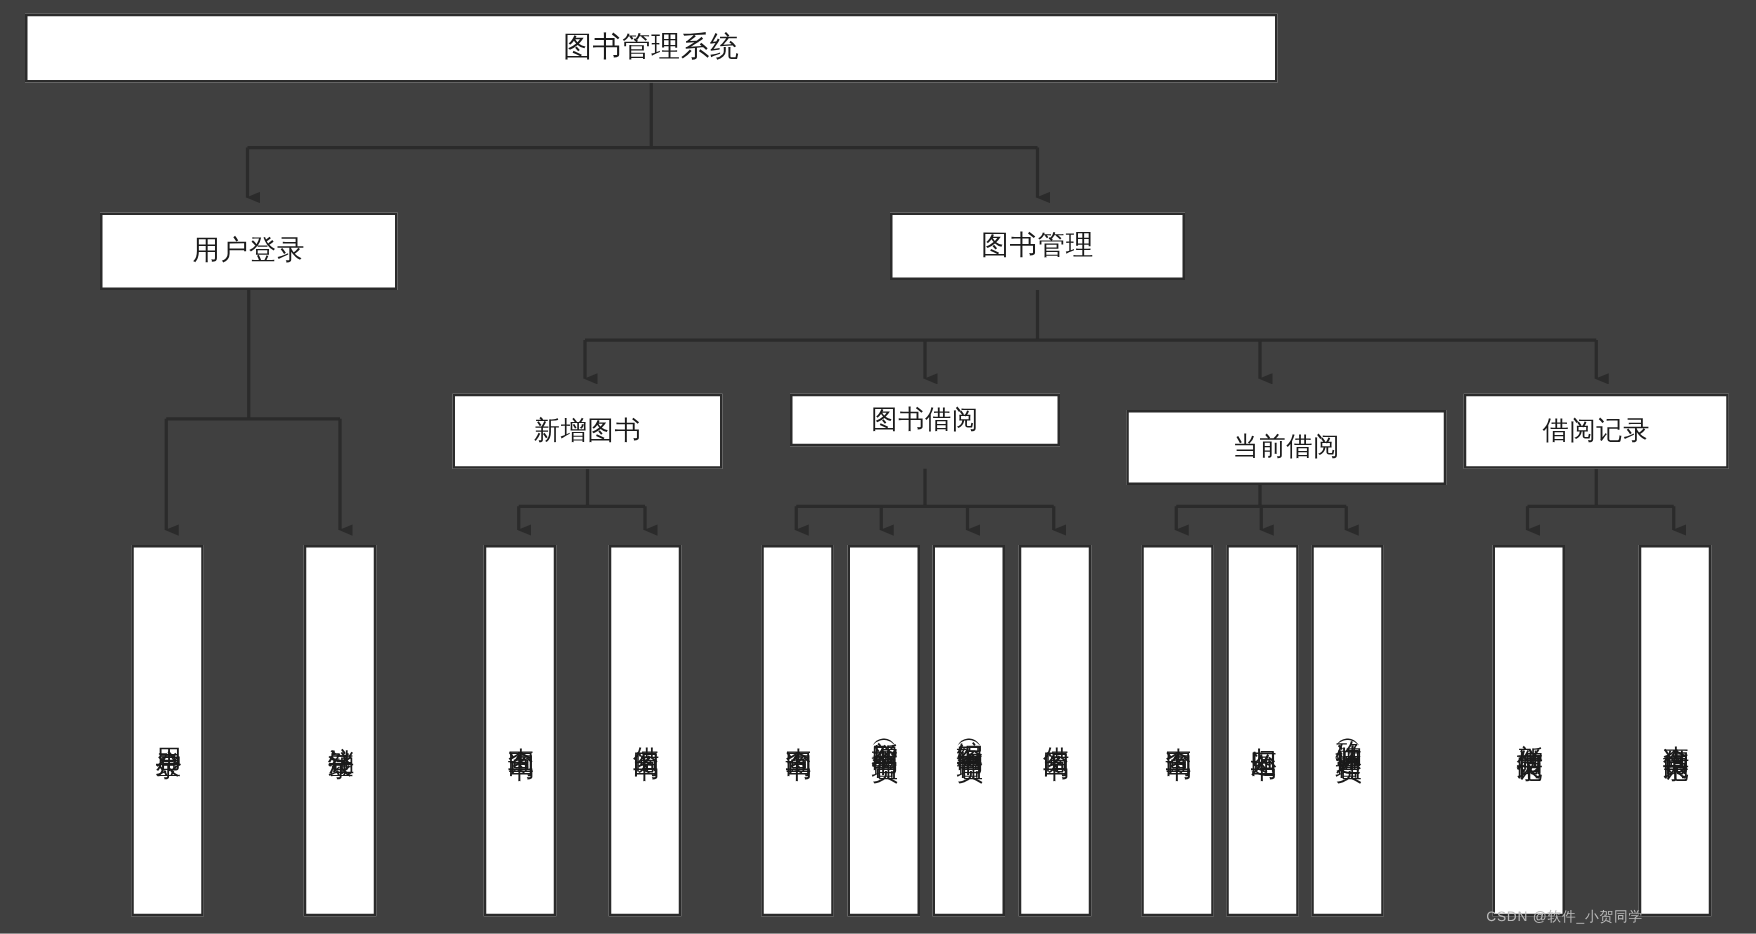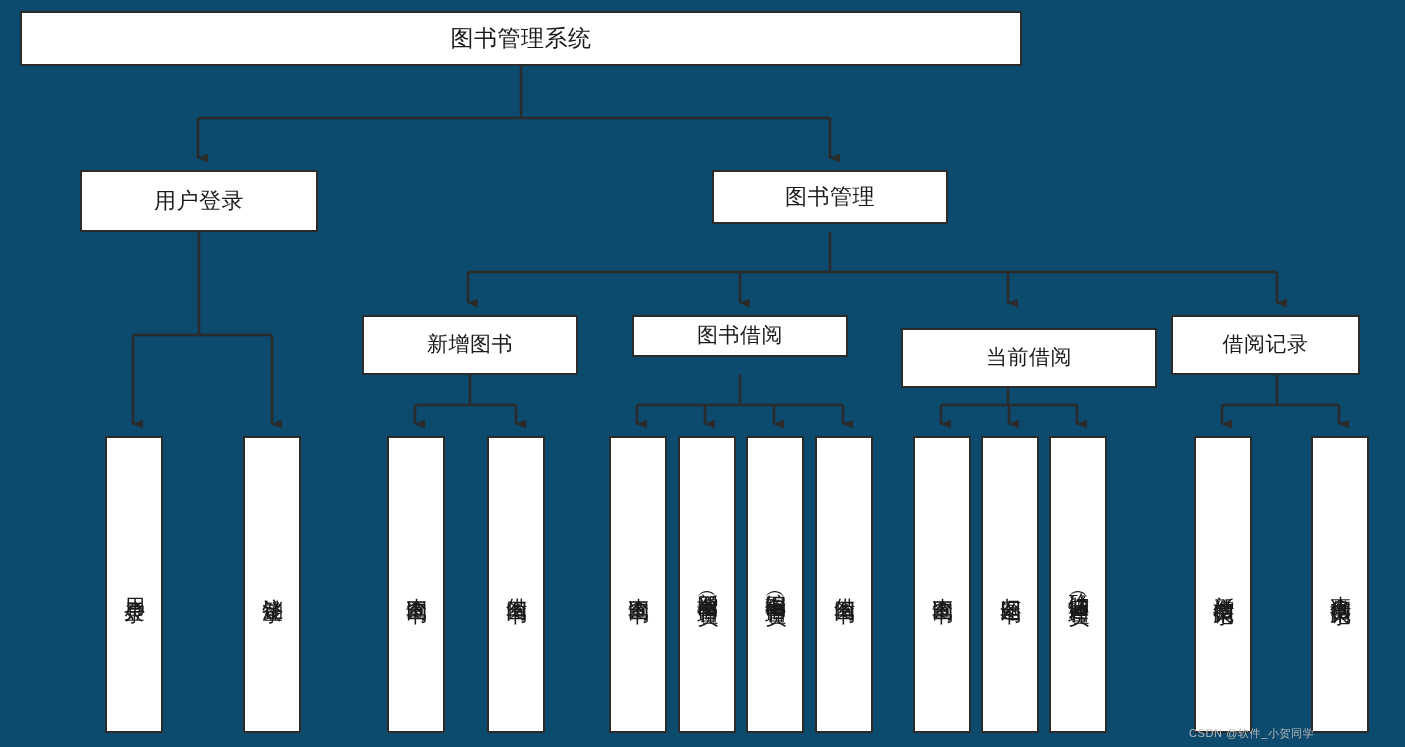--- a/index.html
+++ b/index.html
@@ -8,21 +8,21 @@
     padding: 0;
     background: #ffffff;
   }
   body {
     font-family: "DejaVu Sans", "Liberation Sans", sans-serif;
   }
   #diagram-root {
     position: relative;
     width: 1405px;
     height: 747px;
-    background: #0c4a6e;
+    background: #404040;
     overflow: hidden;
   }
   svg.connector-layer {
     position: absolute;
     left: 0;
     top: 0;
     width: 1405px;
     height: 747px;
     pointer-events: none;
   }
@@ -148,21 +148,21 @@
   </div>
 
   <div class="node level-3" style="left:632px; top:315px; width:216px; height:42px;">
     <span class="node-label">图书借阅</span>
   </div>
 
   <div class="node level-3" style="left:901px; top:328px; width:256px; height:60px;">
     <span class="node-label">当前借阅</span>
   </div>
 
-  <div class="node level-3" style="left:1171px; top:315px; width:189px; height:60px;">
+  <div class="node level-3" style="left:1171px; top:315px; width:212px; height:60px;">
     <span class="node-label">借阅记录</span>
   </div>
 
   <div class="node leaf" style="left:105px; top:436px; width:58px; height:297px;">
     <span class="node-label">用户登录</span>
   </div>
 
   <div class="node leaf" style="left:243px; top:436px; width:58px; height:297px;">
     <span class="node-label">注销登录</span>
   </div>

